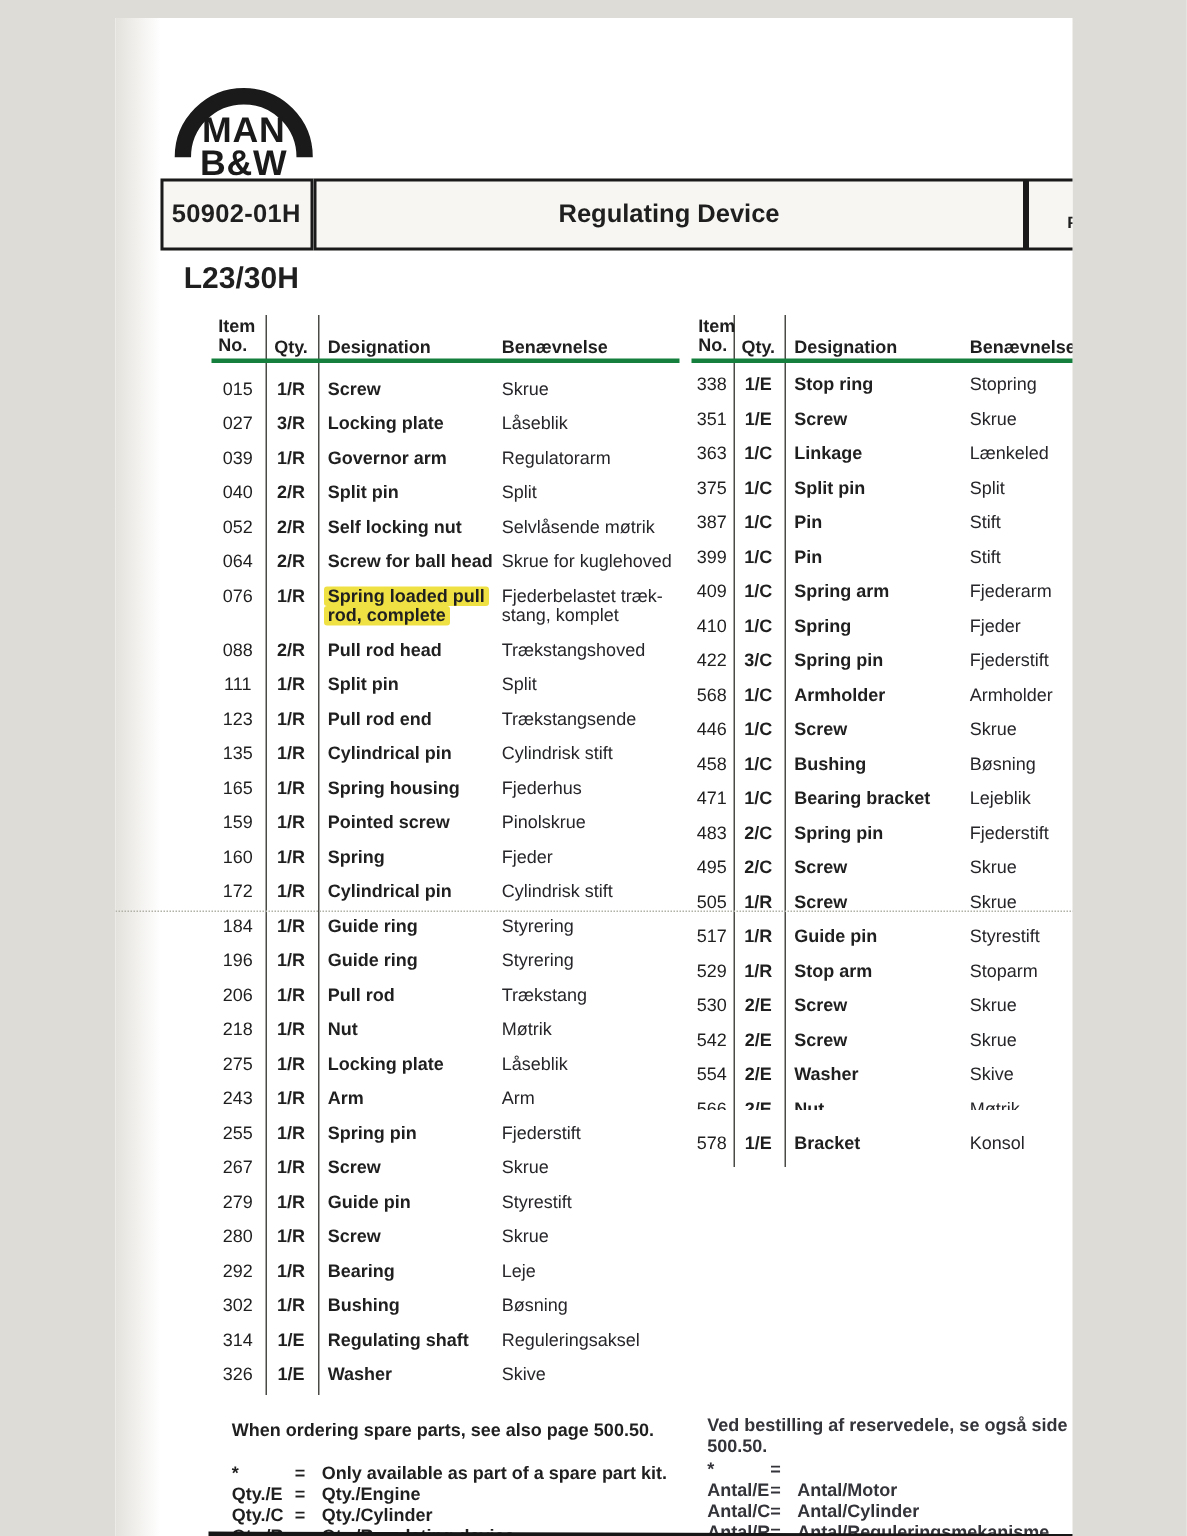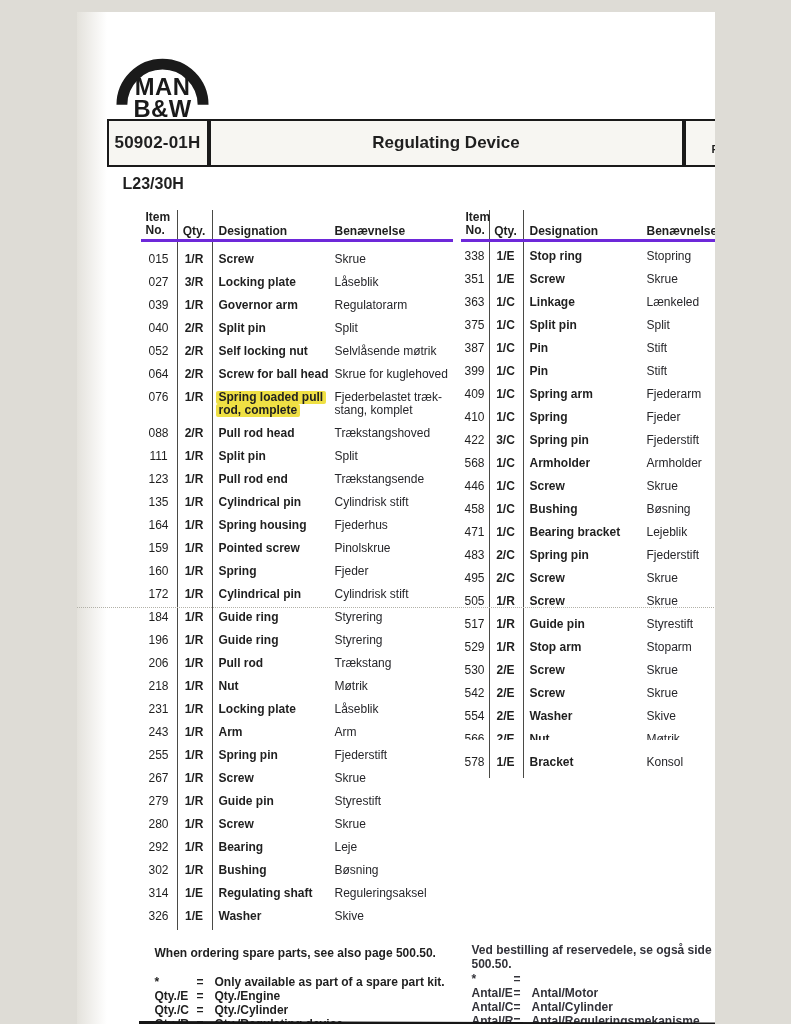--- a/index.html
+++ b/index.html
@@ -17,27 +17,27 @@
     font-size:24px;text-anchor:middle;fill:#1a1a1a;letter-spacing:0.5px;}
 
   
   .hbox{position:absolute;top:107px;height:44px;border:2px solid #1a1a1a;
     display:flex;align-items:center;justify-content:center;background:#f7f6f2;}
   .box-doc{left:30px;width:98px;font-size:17px;font-weight:bold;letter-spacing:0.2px;}
   .box-title{left:132px;width:471px;font-size:17px;font-weight:bold;}
   .box-plate{left:607px;width:104px;flex-direction:column;font-size:11px;
     font-weight:bold;line-height:13px;}
 
-  .engine-model{position:absolute;left:46px;top:163px;font-size:16px;font-weight:bold;}
+  .engine-model{position:absolute;left:46px;top:163px;font-size:20px;font-weight:bold;}
 
   
   .ptable{position:absolute;top:198px;width:312px;font-size:12px;}
   #table-left{left:64px;--r1:36px;--r2:71px;--des:78px;--ben:194px;}
   #table-right{left:384px;--r1:28px;--r2:62px;--des:69px;--ben:186px;}
-  .thead{position:relative;height:29px;border-bottom:3px solid #6d28d9;font-weight:bold;}
+  .thead{position:relative;height:29px;border-bottom:3px solid #15803d;font-weight:bold;}
   #table-left .thead{margin-bottom:11px;}
   #table-right .thead{margin-bottom:8px;}
   .h-item{position:absolute;left:5px;top:1px;line-height:13px;}
   .h-qty{position:absolute;left:var(--r1);width:calc(var(--r2) - var(--r1));
     text-align:center;top:14px;}
   .h-des{position:absolute;left:var(--des);top:14px;text-align:right;}
   .h-ben{position:absolute;left:var(--ben);top:14px;}
   .vrule{position:absolute;top:0;width:1px;background:#4a4a46;}
   .vrule.v1{left:var(--r1);}
   .vrule.v2{left:var(--r2);}
@@ -212,21 +212,21 @@
           <div class="c-item">135</div>
           <div class="c-qty">1/R</div>
           <div class="c-des">
             <div>Cylindrical pin</div>
           </div>
           <div class="c-ben">
             <div>Cylindrisk stift</div>
           </div>
         </div>
         <div class="prow">
-          <div class="c-item">164</div>
+          <div class="c-item">165</div>
           <div class="c-qty">1/R</div>
           <div class="c-des">
             <div>Spring housing</div>
           </div>
           <div class="c-ben">
             <div>Fjederhus</div>
           </div>
         </div>
         <div class="prow">
           <div class="c-item">159</div>
@@ -292,21 +292,21 @@
           <div class="c-item">218</div>
           <div class="c-qty">1/R</div>
           <div class="c-des">
             <div>Nut</div>
           </div>
           <div class="c-ben">
             <div>Møtrik</div>
           </div>
         </div>
         <div class="prow">
-          <div class="c-item">231</div>
+          <div class="c-item">275</div>
           <div class="c-qty">1/R</div>
           <div class="c-des">
             <div>Locking plate</div>
           </div>
           <div class="c-ben">
             <div>Låseblik</div>
           </div>
         </div>
         <div class="prow">
           <div class="c-item">243</div>

